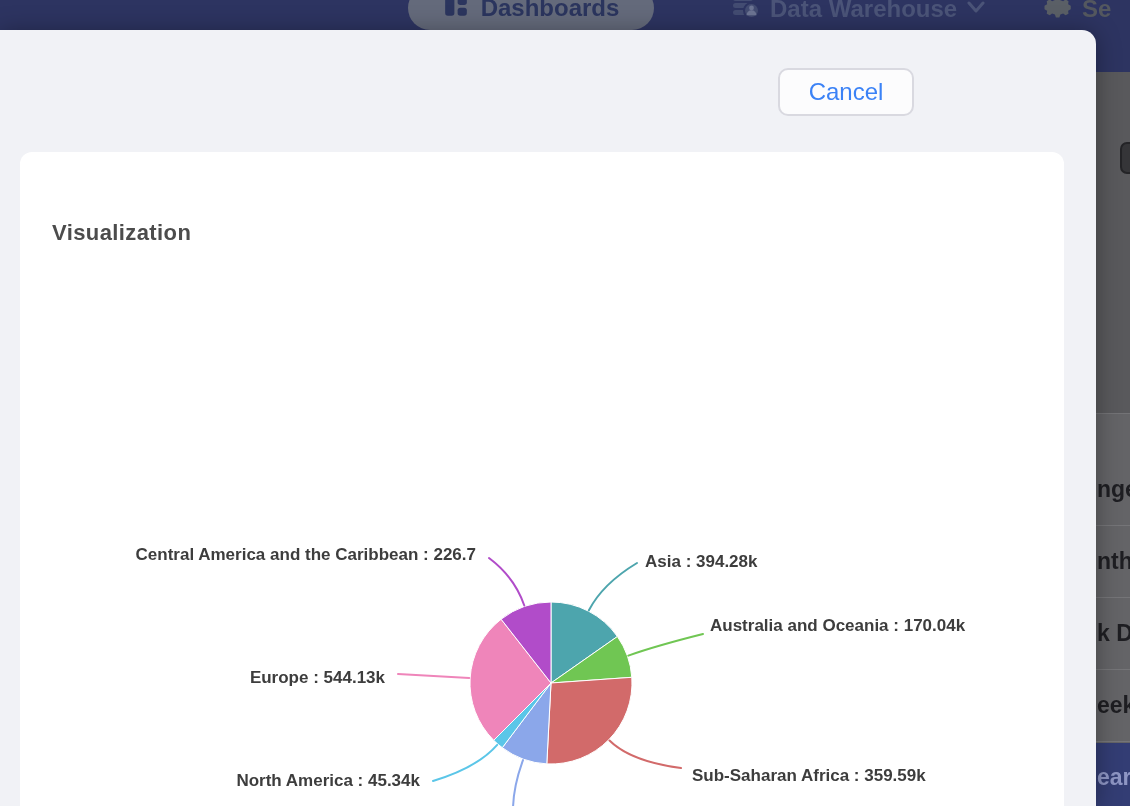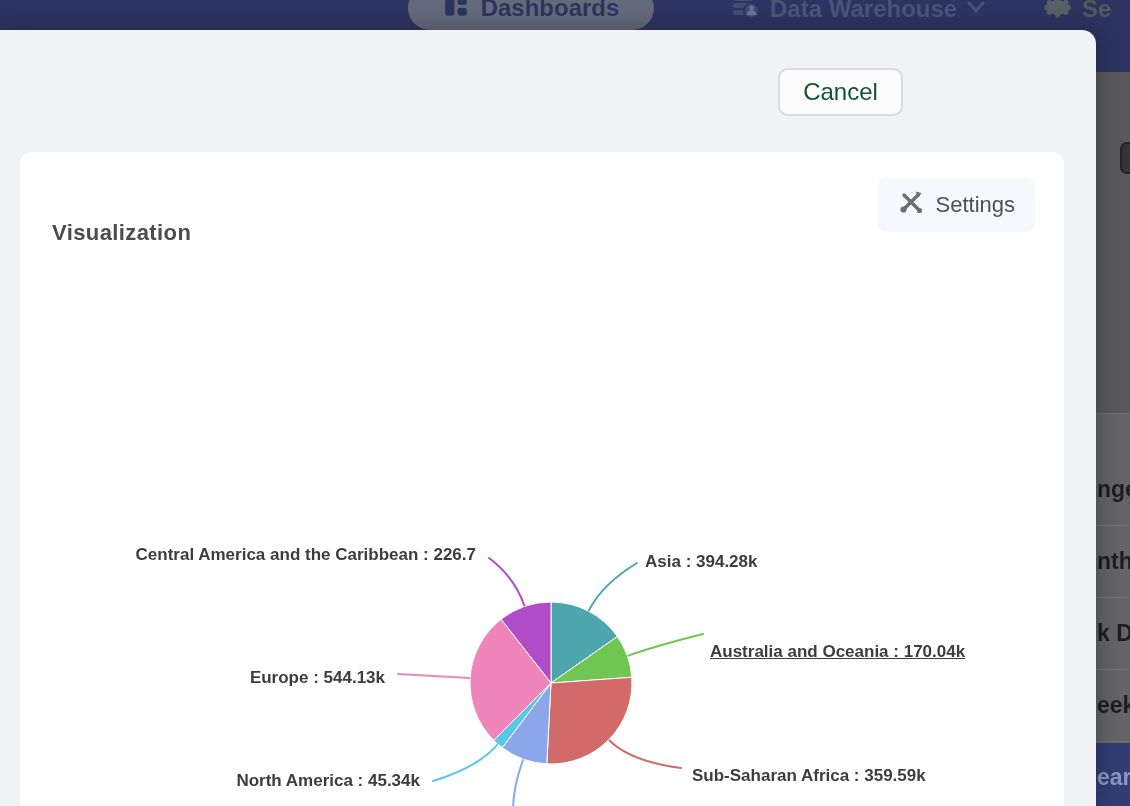--- a/index.html
+++ b/index.html
@@ -31,21 +31,21 @@
   .frag-row span { color:#1e1e22; font-size:23px; font-weight:bold; padding-left:17px; white-space:nowrap; }
   .frag-row.selected { background:#333d74; border-bottom:none; height:69px; }
   .frag-row.selected span { color:#8e96c4; }
 
   
   #modal-sheet { position:absolute; left:0; top:30px; width:1096px; height:776px;
                  background:#f1f2f6; border-radius:0 14px 0 0; z-index:10;
                  box-shadow:0 2px 24px rgba(0,0,0,0.35); }
   .btn { position:absolute; top:38px; height:48px; border-radius:10px; font-size:24px;
          display:flex; align-items:center; justify-content:center; cursor:pointer; }
-  #cancel-btn { left:778px; width:125px; background:#fcfcfd; border:2px solid #d9d9e0; color:#14532d; }
+  #cancel-btn { left:778px; width:136px; background:#fcfcfd; border:2px solid #d9d9e0; color:#3b82f6; }
   #save-btn { left:935px; width:130px; background:#5e6ee8; color:#ffffff; }
 
   #viz-card { position:absolute; left:20px; top:122px; width:1044px; height:700px;
               background:#ffffff; border-radius:12px; }
   #viz-title { position:absolute; left:32px; top:40px; font-size:22px; font-weight:bold;
                color:#4c4c4c; letter-spacing:0.4px;margin-top:28px; }
   #settings-btn { position:absolute; right:29px; top:26px; height:54px; padding:0 20px;
                   background:#f7f8fd; border-radius:8px; display:flex; align-items:center;
                   gap:12px; cursor:pointer; }
   #settings-btn span { font-size:22px; color:#4f4f4f; }
@@ -123,34 +123,20 @@
         <span>ear</span>
       </div>
   </div>
 </div>
 
 <div id="modal-sheet">
   <div class="btn" id="cancel-btn">Cancel</div>
 
   <div id="viz-card">
     <div id="viz-title">Visualization</div>
-    <div id="settings-btn">
-      <span>
-        <svg width="26" height="26" viewBox="0 0 26 26">
-          <g stroke="#6e6e6e" stroke-width="3.4" stroke-linecap="round">
-            <line x1="5.5" y1="20.5" x2="20" y2="6"></line>
-            <line x1="6" y1="6" x2="20.5" y2="20.5"></line>
-          </g>
-          <circle cx="5.5" cy="20.5" r="3.1" fill="#6e6e6e"></circle>
-          <path d="M17.5 2.5 l6 1.5 -3 4.5 z" fill="#6e6e6e"></path>
-          <circle cx="21.5" cy="21.5" r="2.6" fill="#6e6e6e"></circle>
-        </svg>
-      </span>
-      <span>Settings</span>
-    </div>
   </div>
 </div>
 
 <div id="chart-layer">
   <svg id="pie-svg" width="450" height="290" viewBox="0 0 450 290">
       <path d="M 221 163 L 221.0 82.0 A 81 81 0 0 1 287.4 116.5 Z" fill="#4da5ad" stroke="#ffffff" stroke-width="1" class="slice"></path>
       <path d="M 258.9 90.3 Q 272.7 63.7 307 43" fill="none" stroke="#4da5ad" stroke-width="2" stroke-linecap="round"></path>
       <path d="M 221 163 L 287.4 116.5 A 81 81 0 0 1 301.8 157.3 Z" fill="#70c653" stroke="#ffffff" stroke-width="1" class="slice"></path>
       <path d="M 298.3 135.6 Q 326.6 125.6 373 114" fill="none" stroke="#70c653" stroke-width="2" stroke-linecap="round"></path>
       <path d="M 221 163 L 301.8 157.3 A 81 81 0 0 1 216.8 243.9 Z" fill="#d26a6a" stroke="#ffffff" stroke-width="1" class="slice"></path>
@@ -159,19 +145,19 @@
       <path d="M 193.0 240.1 Q 182.7 268.2 183 292" fill="none" stroke="#8ba7ea" stroke-width="2" stroke-linecap="round"></path>
       <path d="M 221 163 L 172.3 227.7 A 81 81 0 0 1 163.7 220.3 Z" fill="#5bc6e8" stroke="#ffffff" stroke-width="1" class="slice"></path>
       <path d="M 167.2 224.9 Q 147.5 247.5 103 261" fill="none" stroke="#5bc6e8" stroke-width="2" stroke-linecap="round"></path>
       <path d="M 221 163 L 163.7 220.3 A 81 81 0 0 1 171.1 99.2 Z" fill="#ef85ba" stroke="#ffffff" stroke-width="1" class="slice"></path>
       <path d="M 139.2 158.0 Q 109.2 156.2 68 154" fill="none" stroke="#ef85ba" stroke-width="2" stroke-linecap="round"></path>
       <path d="M 221 163 L 171.1 99.2 A 81 81 0 0 1 221.0 82.0 Z" fill="#b14cc9" stroke="#ffffff" stroke-width="1" class="slice"></path>
       <path d="M 194.3 85.5 Q 184.5 57.1 159 38" fill="none" stroke="#b14cc9" stroke-width="2" stroke-linecap="round"></path>
     </svg>
   <div id="chart-labels">
       <div class="pie-label" style="left: 645px; top: 552px;">Asia : 394.28k</div>
-      <div class="pie-label" style="left: 710px; top: 642px; text-decoration: underline;">Australia and Oceania : 170.04k</div>
+      <div class="pie-label" style="left: 710px; top: 616px;">Australia and Oceania : 170.04k</div>
       <div class="pie-label" style="left: 692px; top: 766px;">Sub-Saharan Africa : 359.59k</div>
       <div class="pie-label" style="right: 710px; top: 771px;">North America : 45.34k</div>
       <div class="pie-label" style="right: 745px; top: 668px;">Europe : 544.13k</div>
       <div class="pie-label" style="right: 654px; top: 545px; margin-left: 48px;">Central America and the Caribbean : 226.7</div>
     </div>
 </div>
 
 </body></html>

